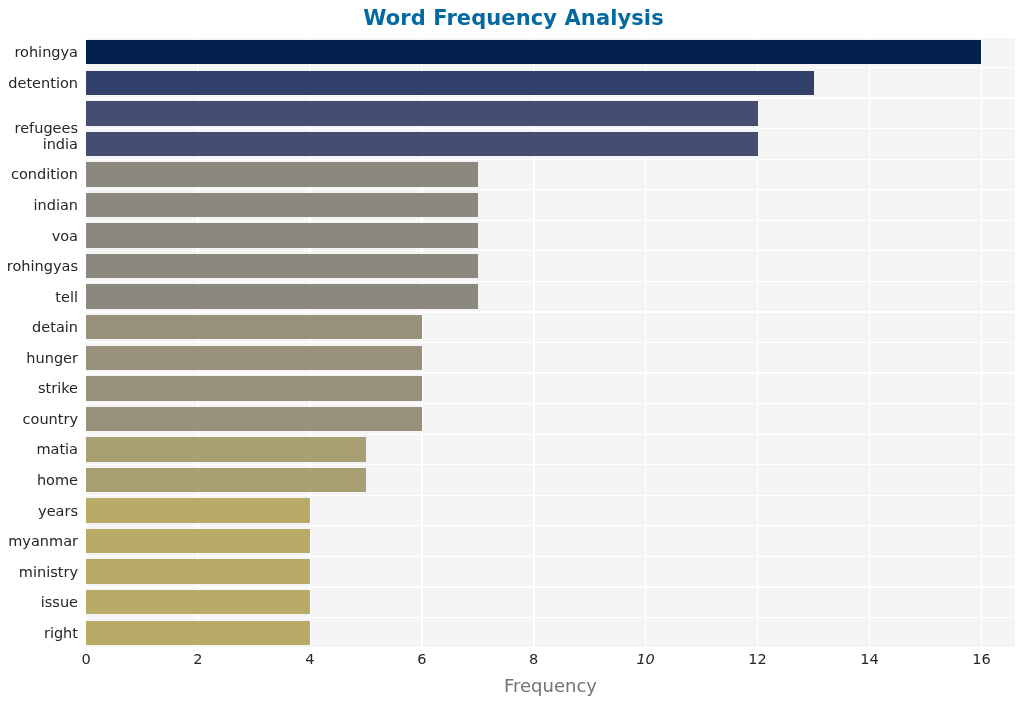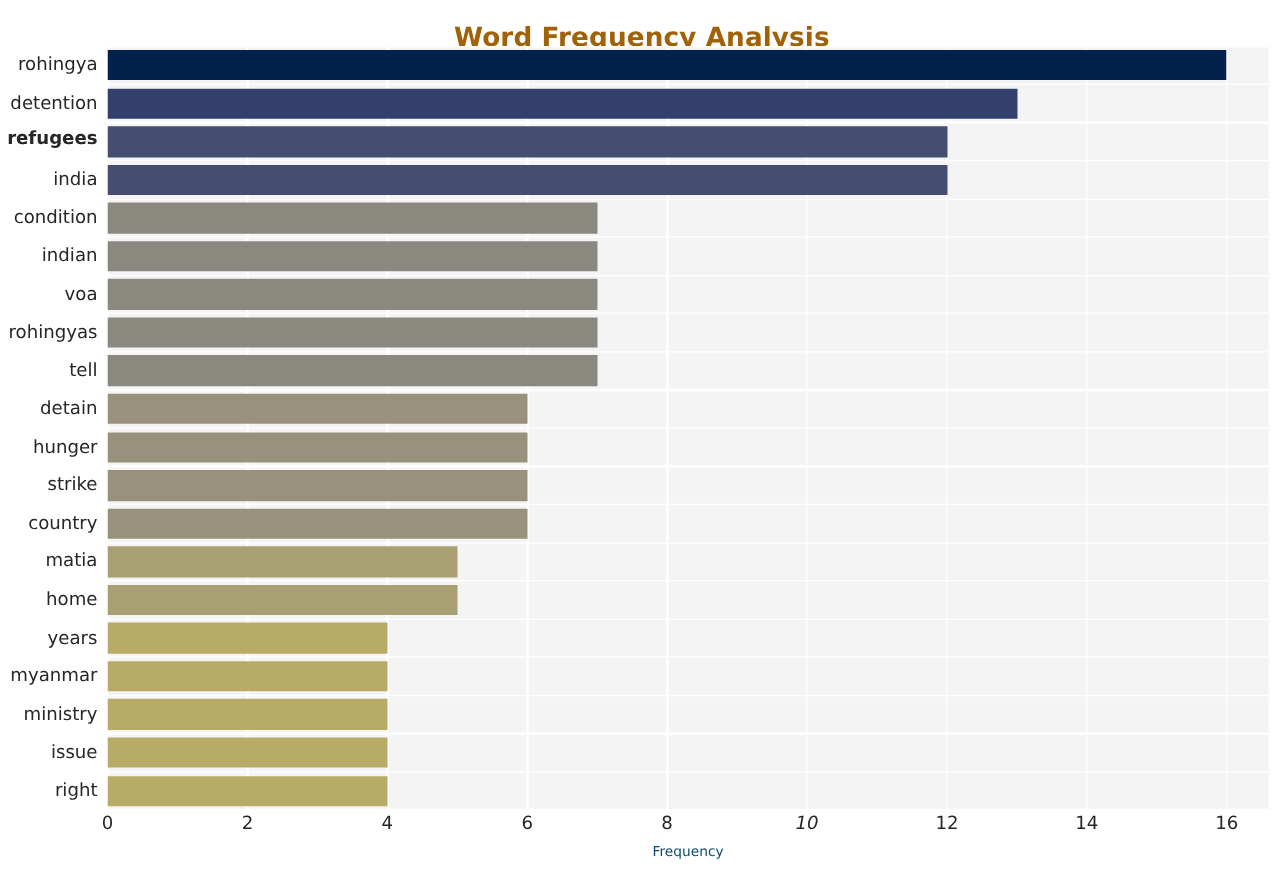--- a/index.html
+++ b/index.html
@@ -24,23 +24,22 @@
   }
 
   #chart-title {
     position: absolute;
     left: 0;
     top: 6px;
     width: 1027px;
     text-align: center;
     font-size: 21px;
     font-weight: bold;
-    color: #a16207;
+    color: #0369a1;
     letter-spacing: 0.1px;
-    margin-top: 12px;
   }
 
   
   #plot-area {
     position: absolute;
     left: 86px;
     top: 37px;
     width: 929px;
     height: 611px;
     background: #f4f4f4;
@@ -101,22 +100,22 @@
     transform: translateX(-50%);
     line-height: 1;
   }
 
   #xlabel {
     position: absolute;
     left: 86px;
     top: 675px;
     width: 929px;
     text-align: center;
-    font-size: 11px;
-    color: #0c4a6e;
+    font-size: 18px;
+    color: #737373;
   }
 </style>
 </head>
 <body>
 
 <div id="figure">
 
   <div id="chart-title">Word Frequency Analysis</div>
 
   <div id="plot-area">
@@ -168,21 +167,21 @@
       <div class="bar" title="years: 4" style="top: 461.305px; height: 24.44px; width: 223.855px; background: rgb(184, 171, 104);"></div>
       <div class="bar" title="myanmar: 4" style="top: 491.855px; height: 24.44px; width: 223.855px; background: rgb(184, 171, 104);"></div>
       <div class="bar" title="ministry: 4" style="top: 522.405px; height: 24.44px; width: 223.855px; background: rgb(184, 171, 104);"></div>
       <div class="bar" title="issue: 4" style="top: 552.955px; height: 24.44px; width: 223.855px; background: rgb(184, 171, 104);"></div>
       <div class="bar" title="right: 4" style="top: 583.505px; height: 24.44px; width: 223.855px; background: rgb(184, 171, 104);"></div>
     </div>
 
   <div id="ytick-labels">
       <div class="ytick" style="top: 8.275px;">rohingya</div>
       <div class="ytick" style="top: 38.825px;">detention</div>
-      <div class="ytick" style="top: 67px; font-weight: bold;">refugees</div>
+      <div class="ytick" style="top: 84px;">refugees</div>
       <div class="ytick" style="top: 99.925px;">india</div>
       <div class="ytick" style="top: 130.475px;">condition</div>
       <div class="ytick" style="top: 161.025px; padding-left: 40px;">indian</div>
       <div class="ytick" style="top: 191.575px;">voa</div>
       <div class="ytick" style="top: 222.125px;">rohingyas</div>
       <div class="ytick" style="top: 252.675px;">tell</div>
       <div class="ytick" style="top: 283.225px;">detain</div>
       <div class="ytick" style="top: 313.775px;">hunger</div>
       <div class="ytick" style="top: 344.325px;">strike</div>
       <div class="ytick" style="top: 374.875px;">country</div>

